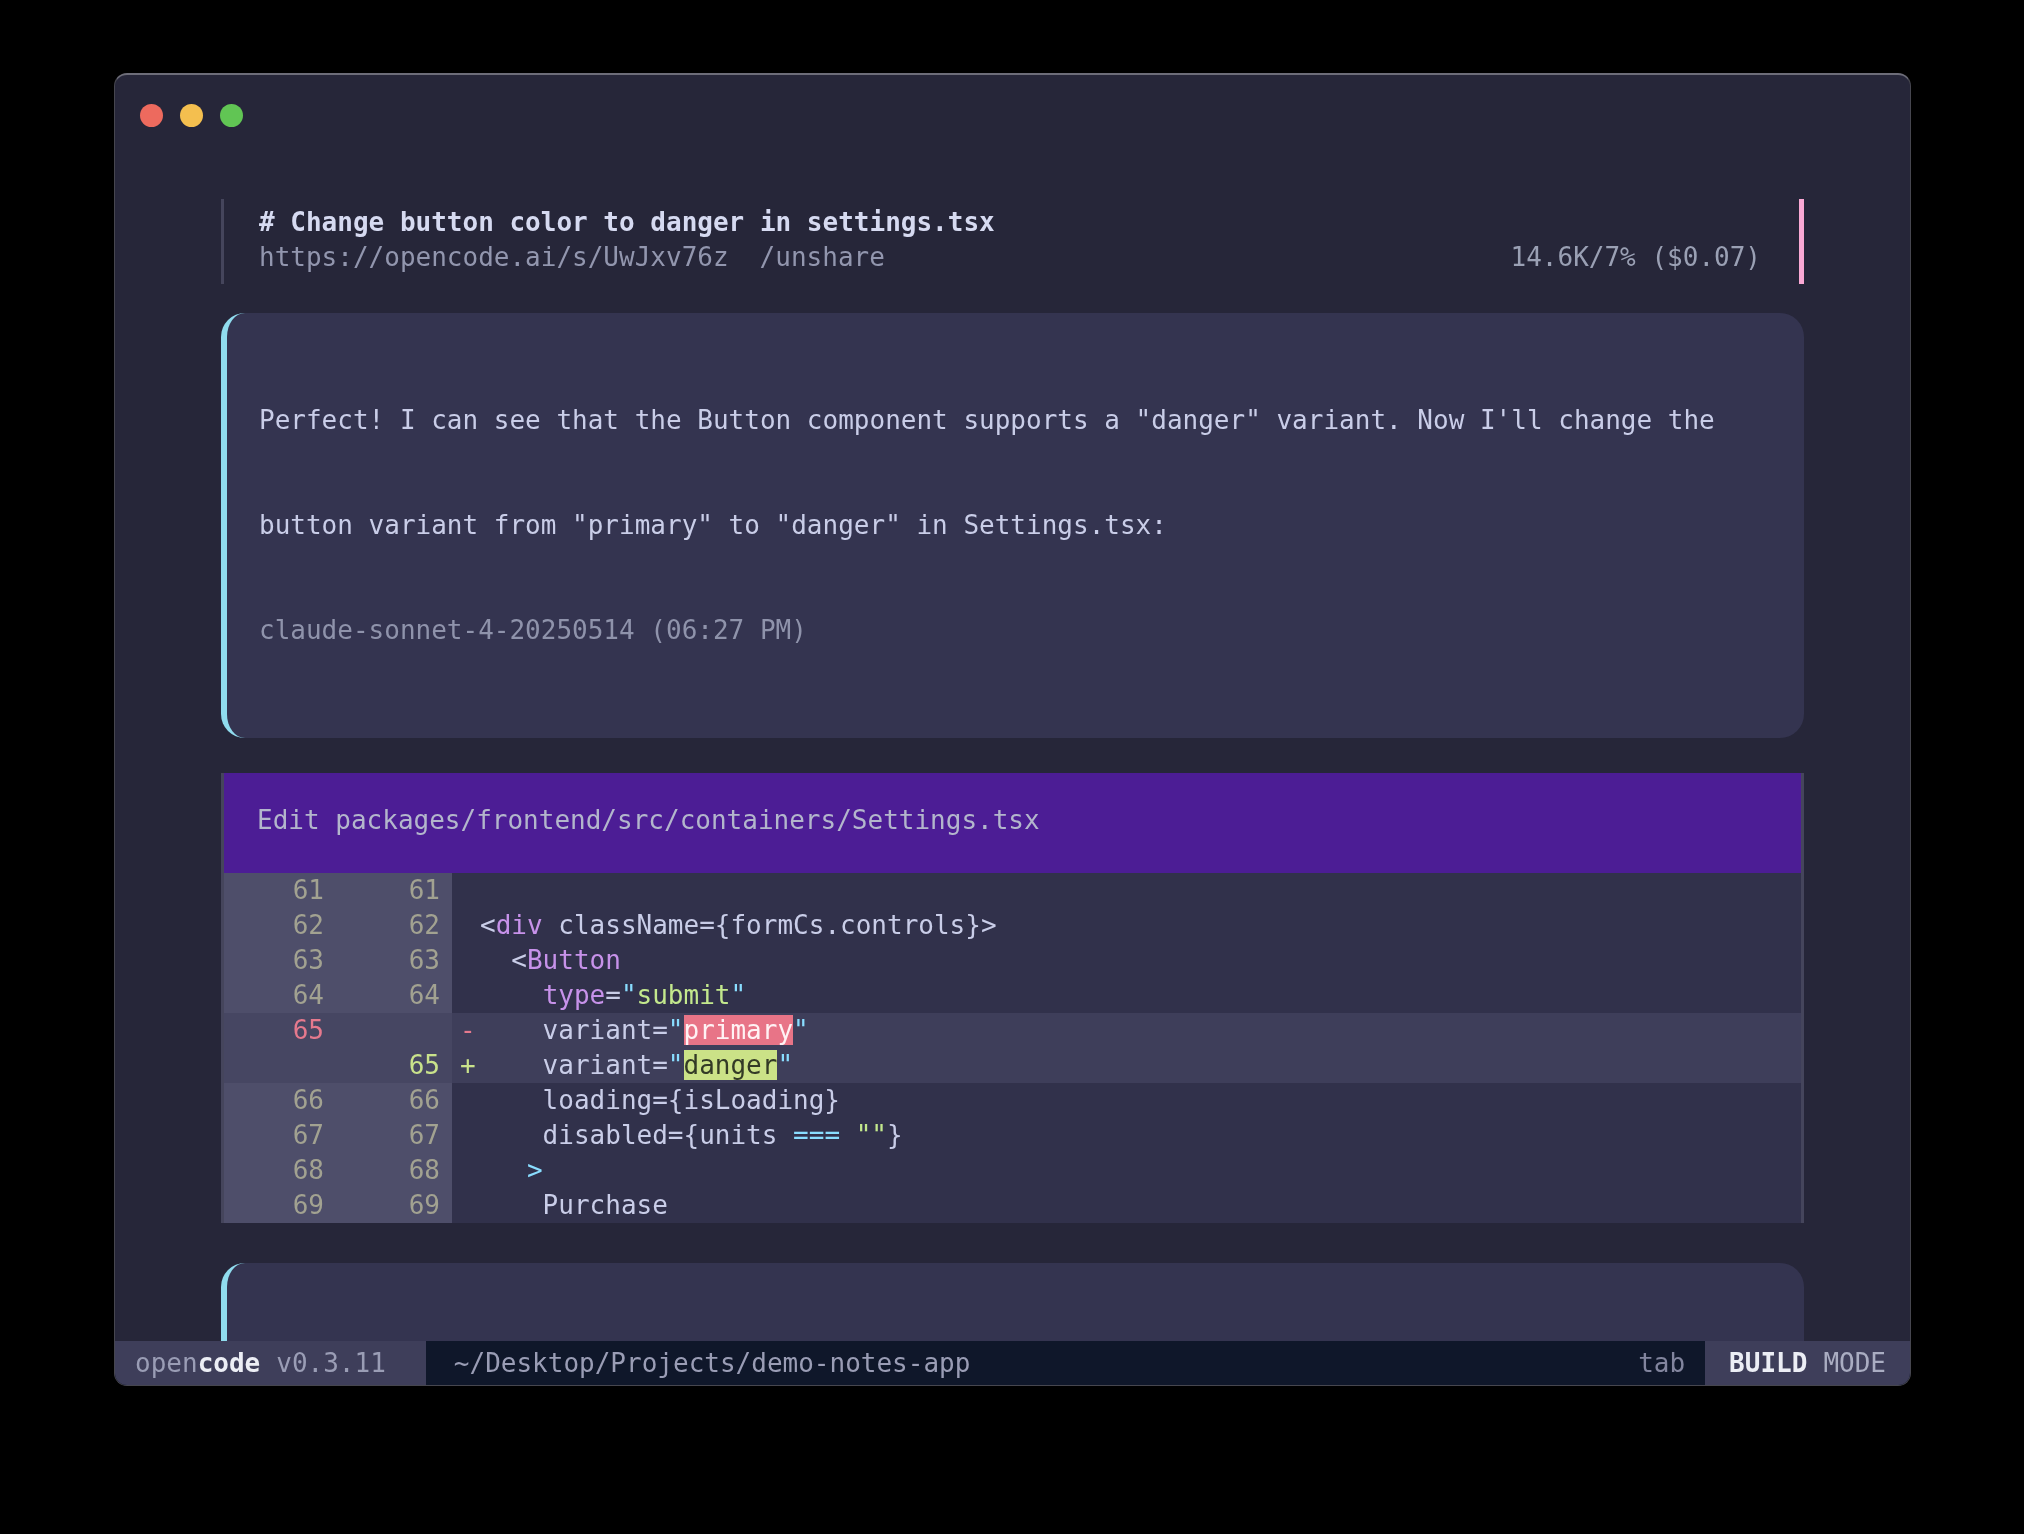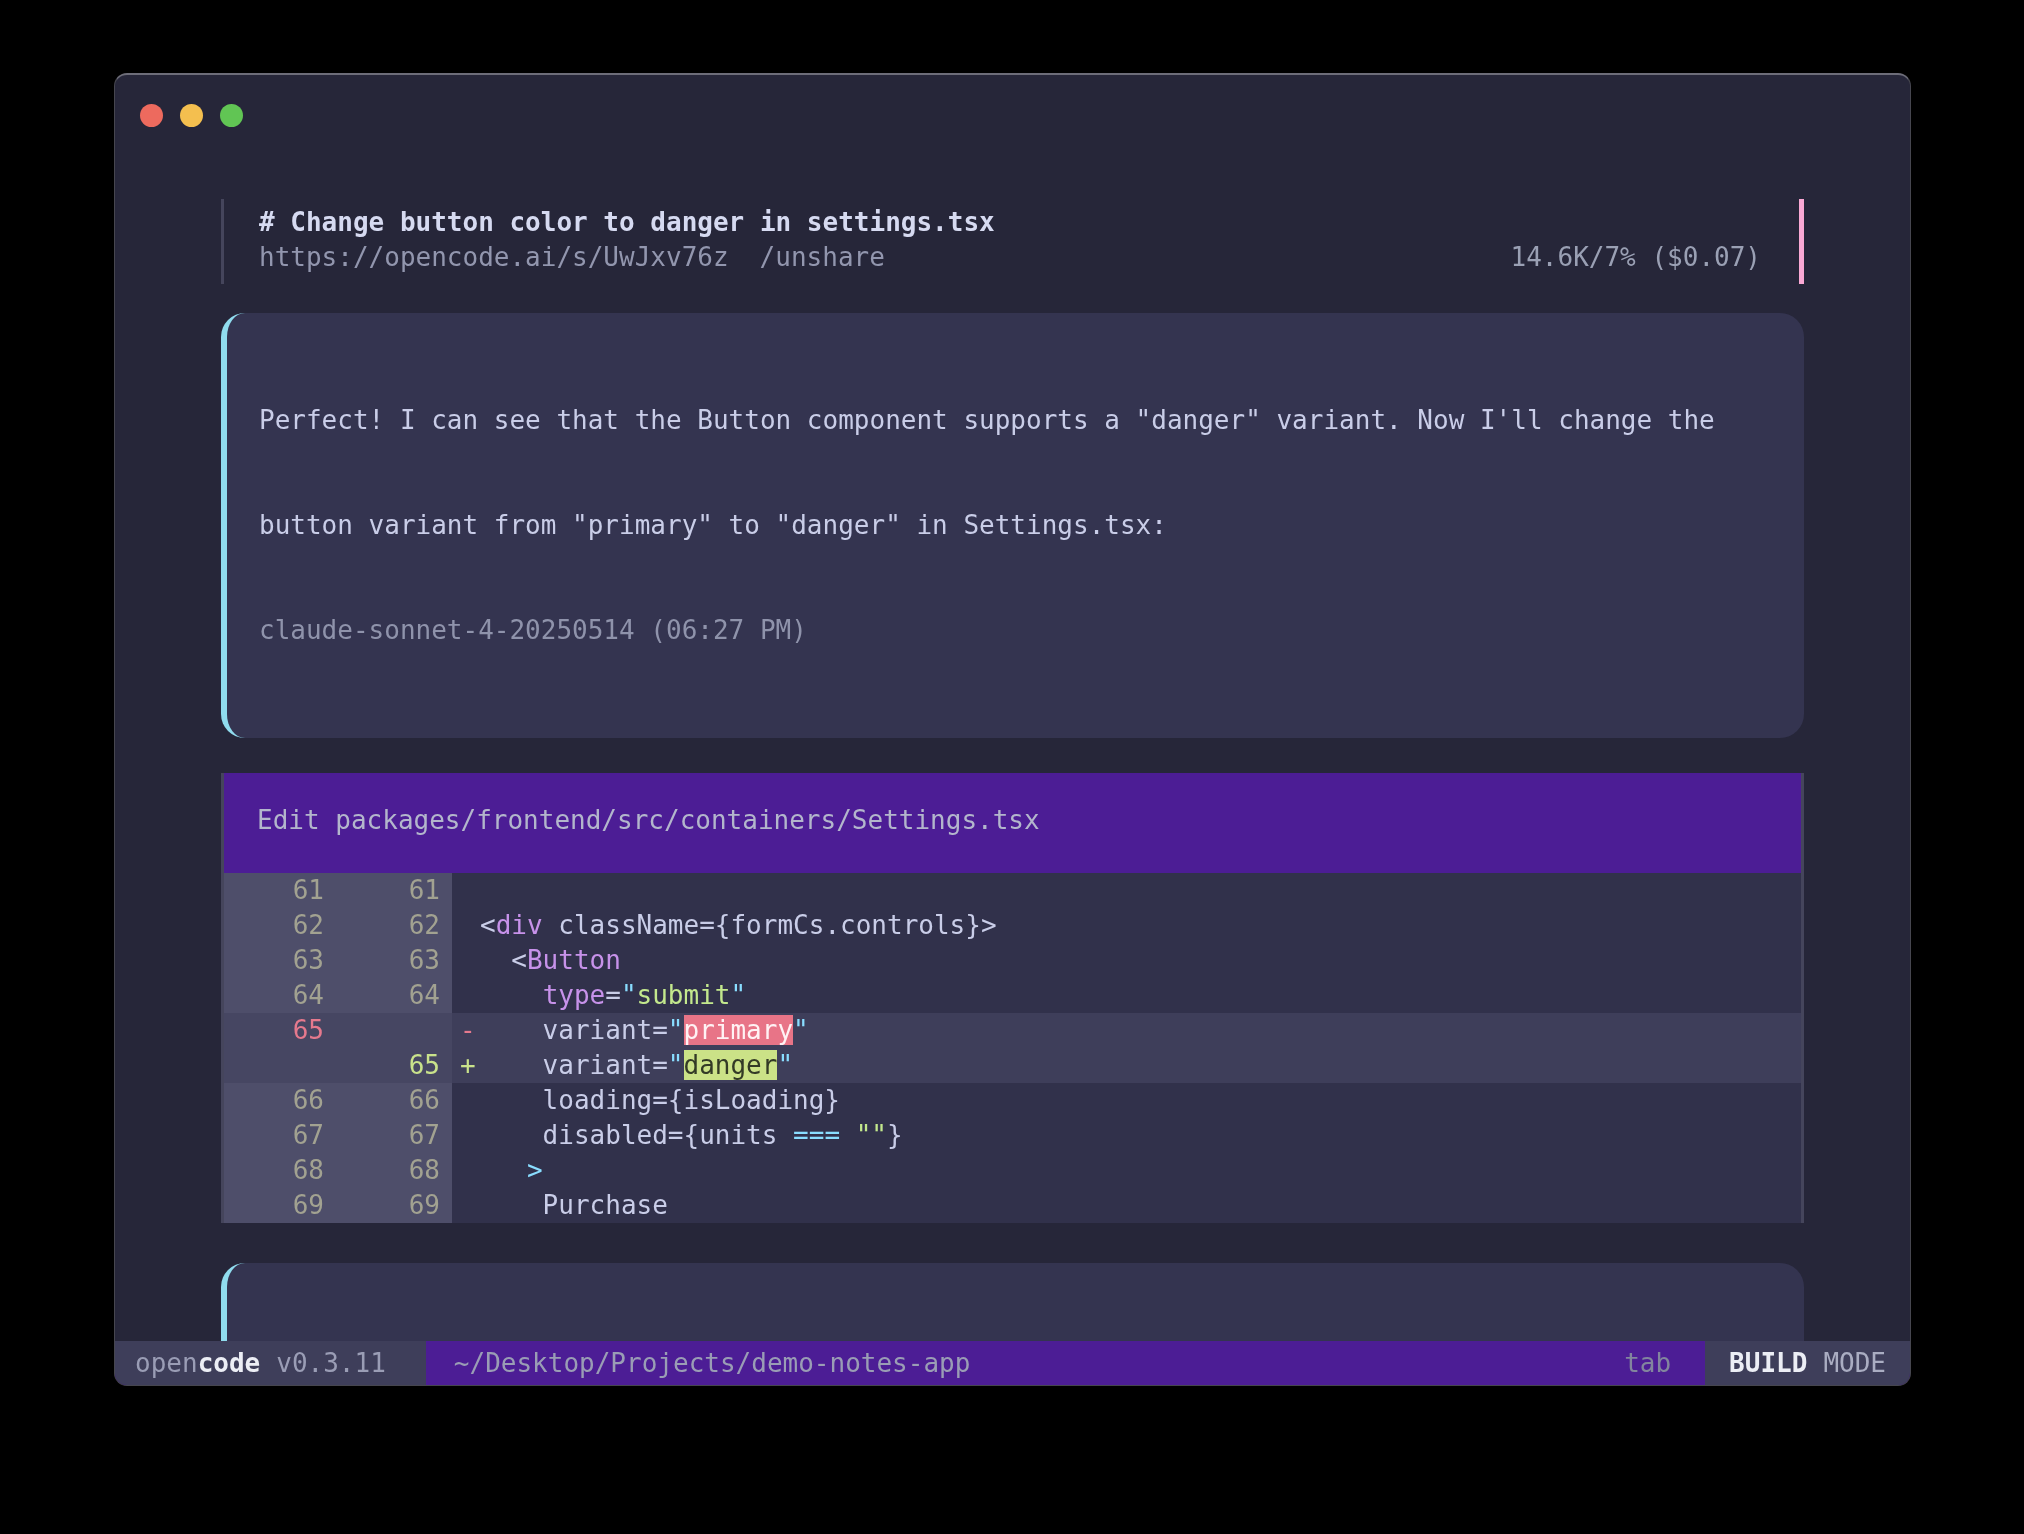--- a/index.html
+++ b/index.html
@@ -48,29 +48,29 @@
   .diff-row.del .num.old,.diff-row.del .sign{color:#e5798d;}
   .diff-row.add .num.new,.diff-row.add .sign{color:#c9e28b;}
   .tok-plain{color:#c9cde8;}
   .tok-tag{color:#c792ea;}
   .tok-str{color:#c3e88d;}
   .tok-q{color:#89ddff;}
   .tok-op{color:#89ddff;}
   .tok-delword{background:#e87487;color:#fff2f4;}
   .tok-addword{background:#cbe287;color:#333a26;text-align:right;}
   
-  .statusbar{position:absolute;bottom:0;left:0;right:0;height:44px;background:#4c1d95;
+  .statusbar{position:absolute;bottom:0;left:0;right:0;height:44px;background:#0f172a;
         display:flex;align-items:stretch;white-space:pre;}
   .chip{background:#3e3e5a;display:flex;align-items:center;}
   .chip-left{padding:0 40px 0 20px;}
   .brand-open{color:#9a9db5;}
   .brand-code{color:#eceef5;font-weight:bold;}
   .version{color:#9a9db5;margin-left:16px;}
   .cwd{color:#9a9db5;display:flex;align-items:center;margin-left:28px;}
-  .tab-hint{color:#82859e;display:flex;align-items:center;margin-right:26px;}
+  .tab-hint{color:#82859e;display:flex;align-items:center;margin-right:12px;}
   .chip-right{padding:0 24px;margin-left:8px;}
   .mode-bold{color:#eceef5;font-weight:bold;}
   .mode-rest{color:#aaadc2;margin-left:16px;}
 </style>
 </head>
 <body>
 
 <div class="window">
 
   <div class="titlebar">

